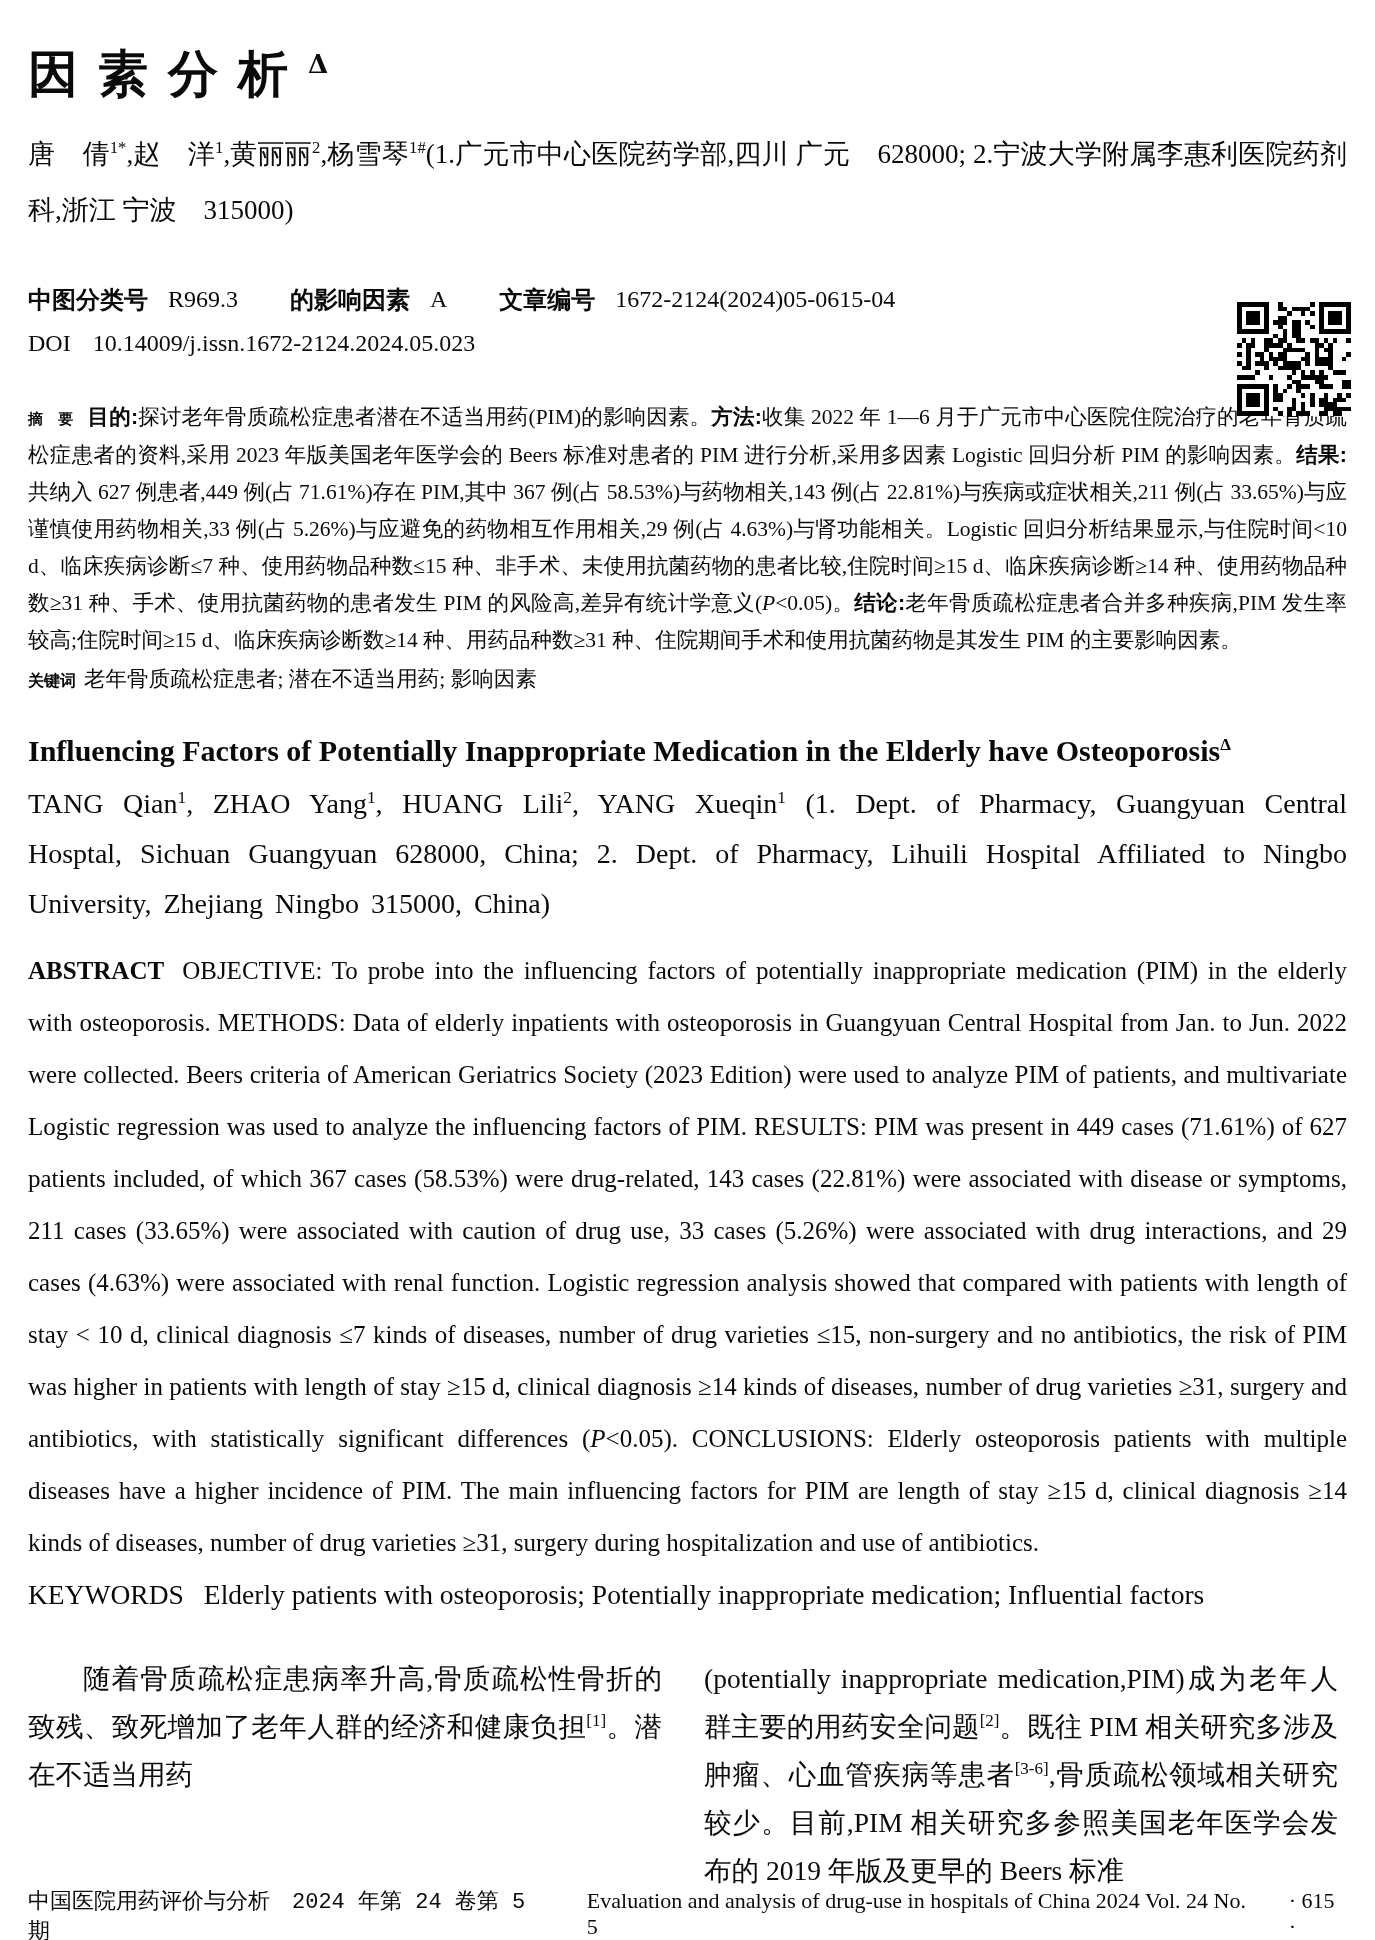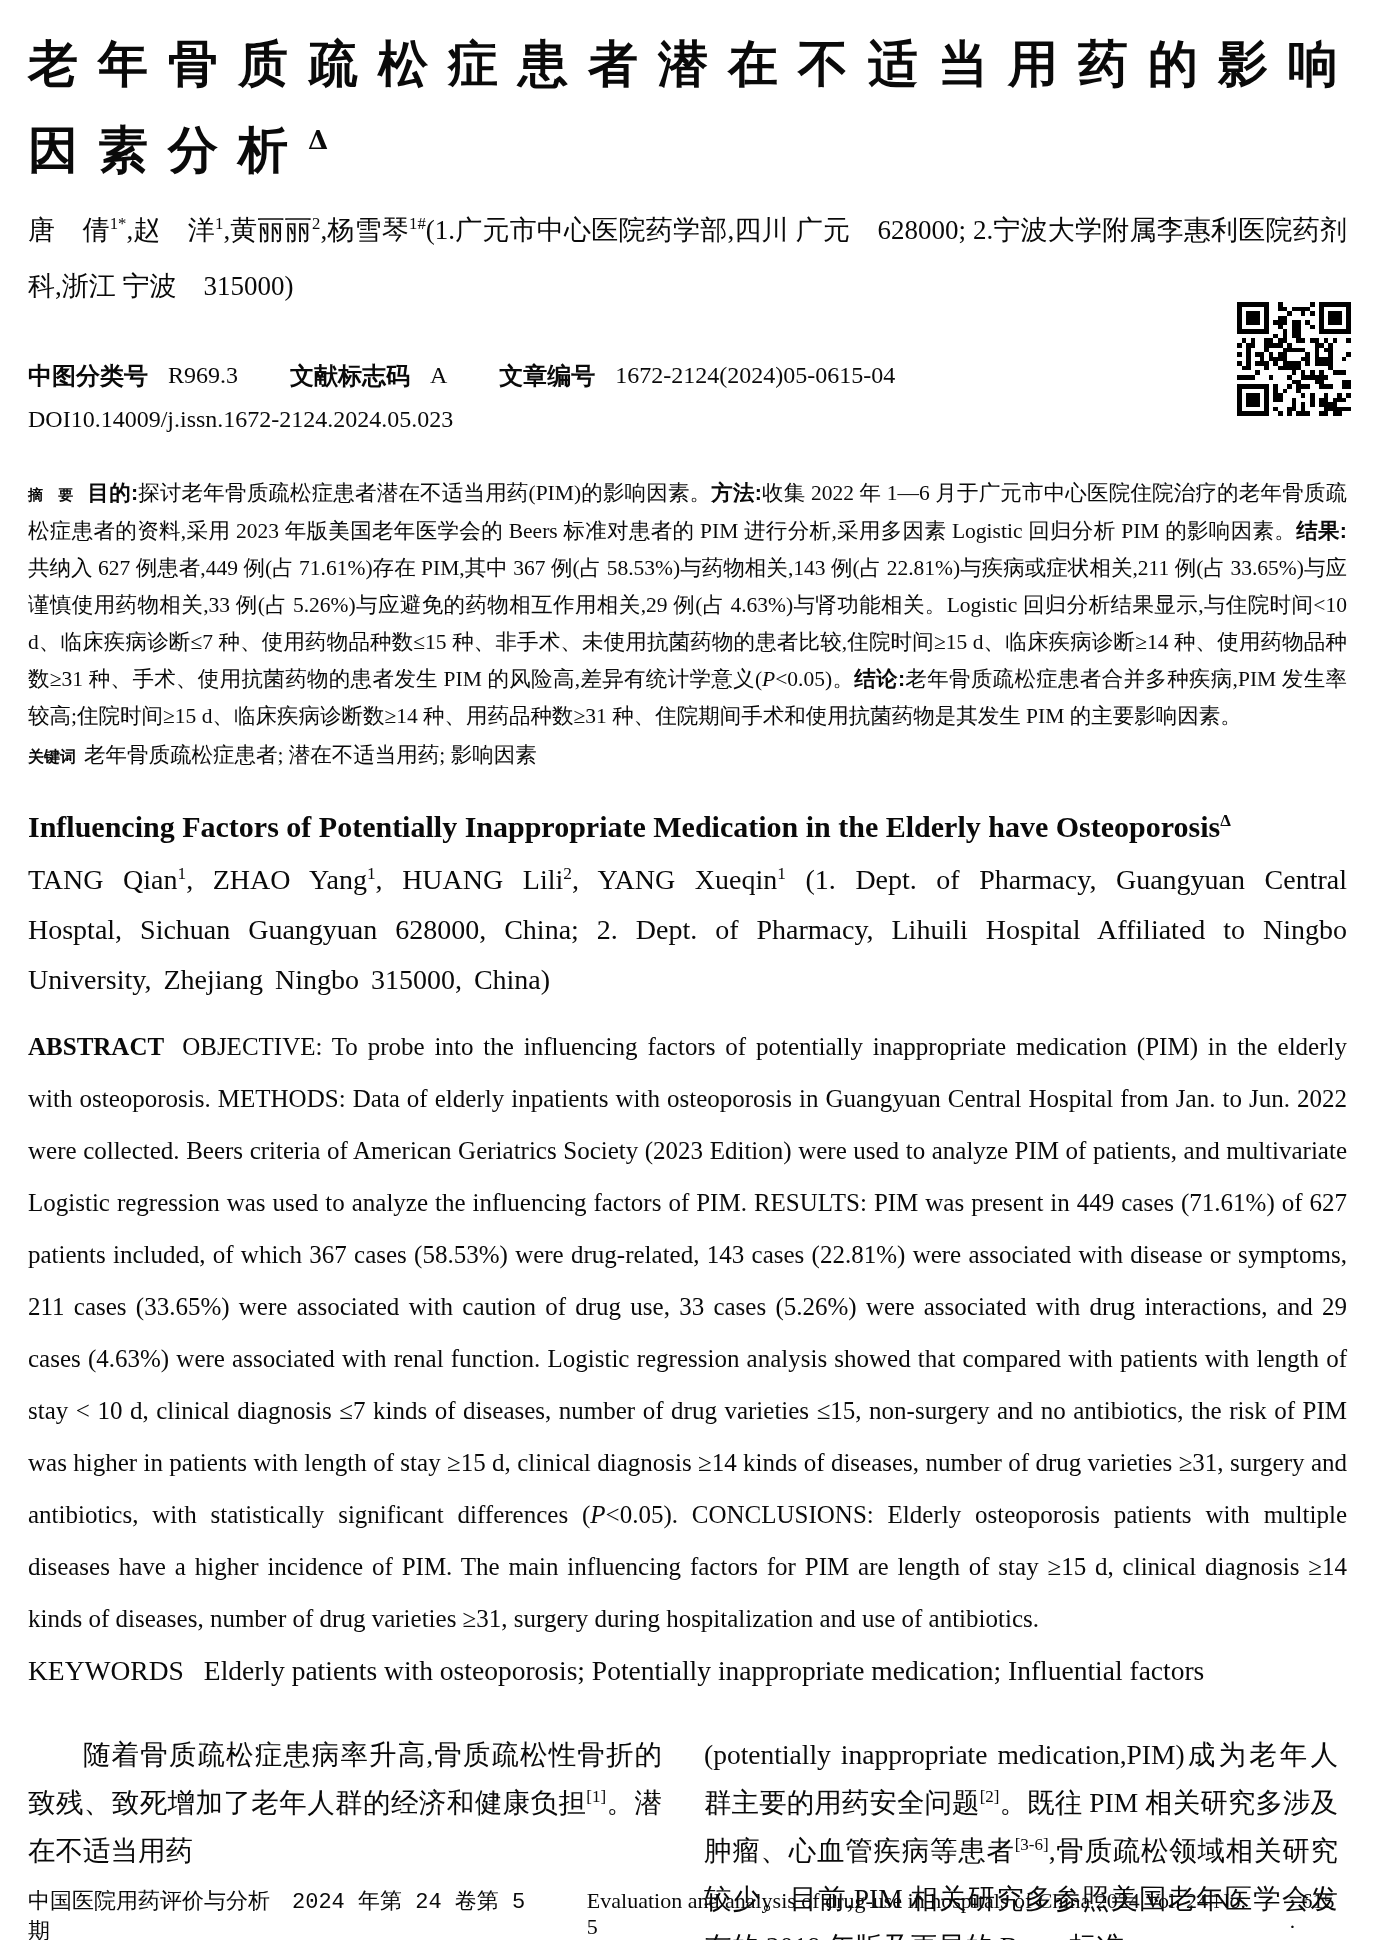--- a/index.html
+++ b/index.html
@@ -11,21 +11,21 @@
   .title-cn{font-family:"DejaVu Serif",serif;font-weight:700;font-size:50px;line-height:76px;
             letter-spacing:20px;white-space:nowrap;}
   .title-cn .t-sup{font-size:26px;vertical-align:super;letter-spacing:0;font-weight:700;}
 
   .authors-cn{margin-top:14px;font-size:27px;line-height:56px;text-align:justify;}
   sup{font-size:0.62em;line-height:0;}
 
   .meta-row{margin-top:46px;display:flex;align-items:baseline;gap:52px;font-size:24px;}
   .meta-item{display:flex;align-items:center;gap:20px;}
   .label-hei{font-family:"Liberation Sans","DejaVu Sans",sans-serif;font-weight:700;}
-  .doi-row{margin-top:14px;font-size:24px;display:flex;}
+  .doi-row{margin-top:14px;font-size:24px;display:flex;gap:22px;}
 
   .qr{position:absolute;top:298px;right:24px;width:114px;height:122px;}
   .qr svg{width:100%;height:100%;}
 
   .abstract-cn{margin-top:42px;font-size:21.5px;line-height:37px;text-align:justify;}
   .abstract-cn .label-hei{font-size:15px;margin-right:14px;}
   .seg-b{font-family:"Liberation Sans","DejaVu Sans",sans-serif;font-weight:700;}
   .seg-i{font-style:italic;}
   .kw-cn{font-size:21.5px;line-height:37px;margin-top:2px;}
   .kw-cn .label-hei{font-size:16px;margin-right:8px;}
@@ -49,33 +49,32 @@
   .footer .f-cn{font-family:Liberation Mono, monospace;}
   .footer .f-en{font-size:22px;}
   .footer .f-right{display:flex;gap:31px;margin-left:30px;}
 </style>
 </head>
 <body>
 
 <div class="page">
 
   <div class="title-cn">
-    <div>老年骨质疏松症患者潜在不适当用药的影响</div>
     <div><span>因素分析</span><span class="t-sup">Δ</span></div>
   </div>
 
   <div class="authors-cn"><span>唐　倩</span><sup>1*</sup><span>,赵　洋</span><sup>1</sup><span>,黄丽丽</span><sup>2</sup><span>,杨雪琴</span><sup>1#</sup><span>(1.广元市中心医院药学部,四川 广元　628000; 2.宁波大学附属李惠利医院药剂科,浙江 宁波　315000)</span></div>
 
   <div class="meta-row">
     <div class="meta-item">
       <span class="label-hei">中图分类号</span>
       <span>R969.3</span>
     </div>
     <div class="meta-item">
-      <span class="label-hei">文献标志码</span>
+      <span class="label-hei">的影响因素</span>
       <span>A</span>
     </div>
     <div class="meta-item">
       <span class="label-hei">文章编号</span>
       <span>1672-2124(2024)05-0615-04</span>
     </div>
   </div>
 
   <div class="doi-row">
     <span>DOI</span>

